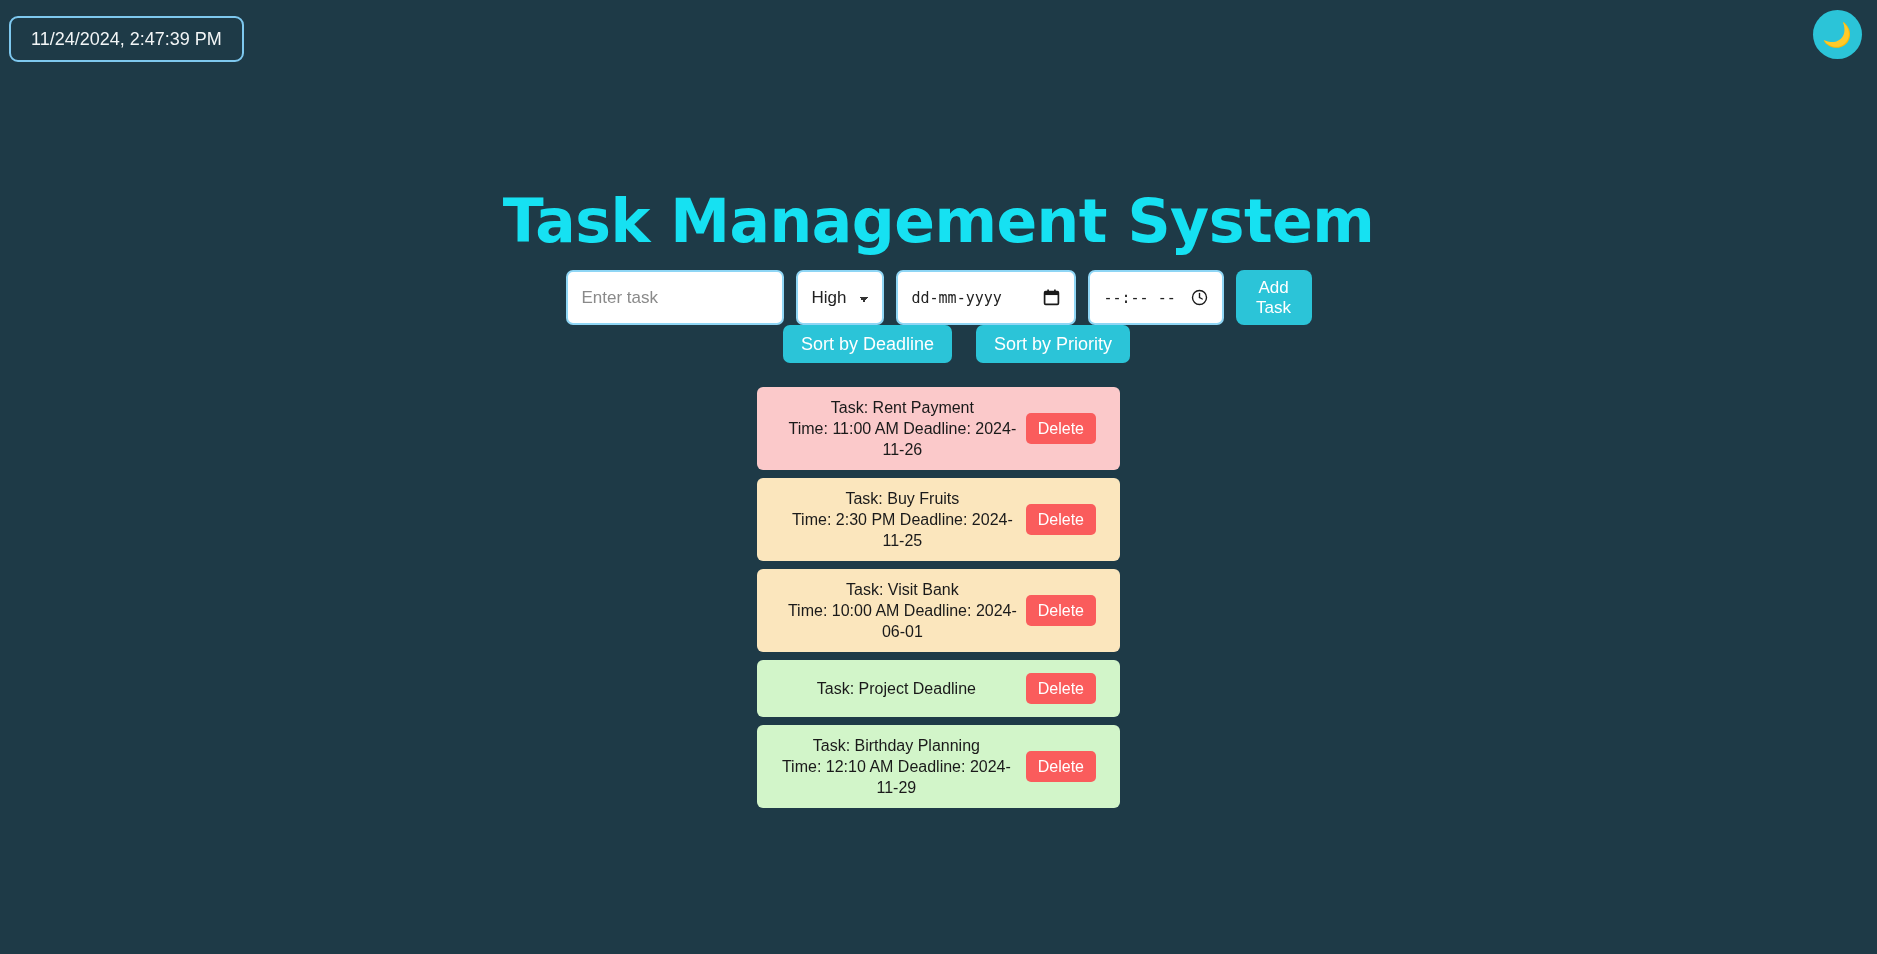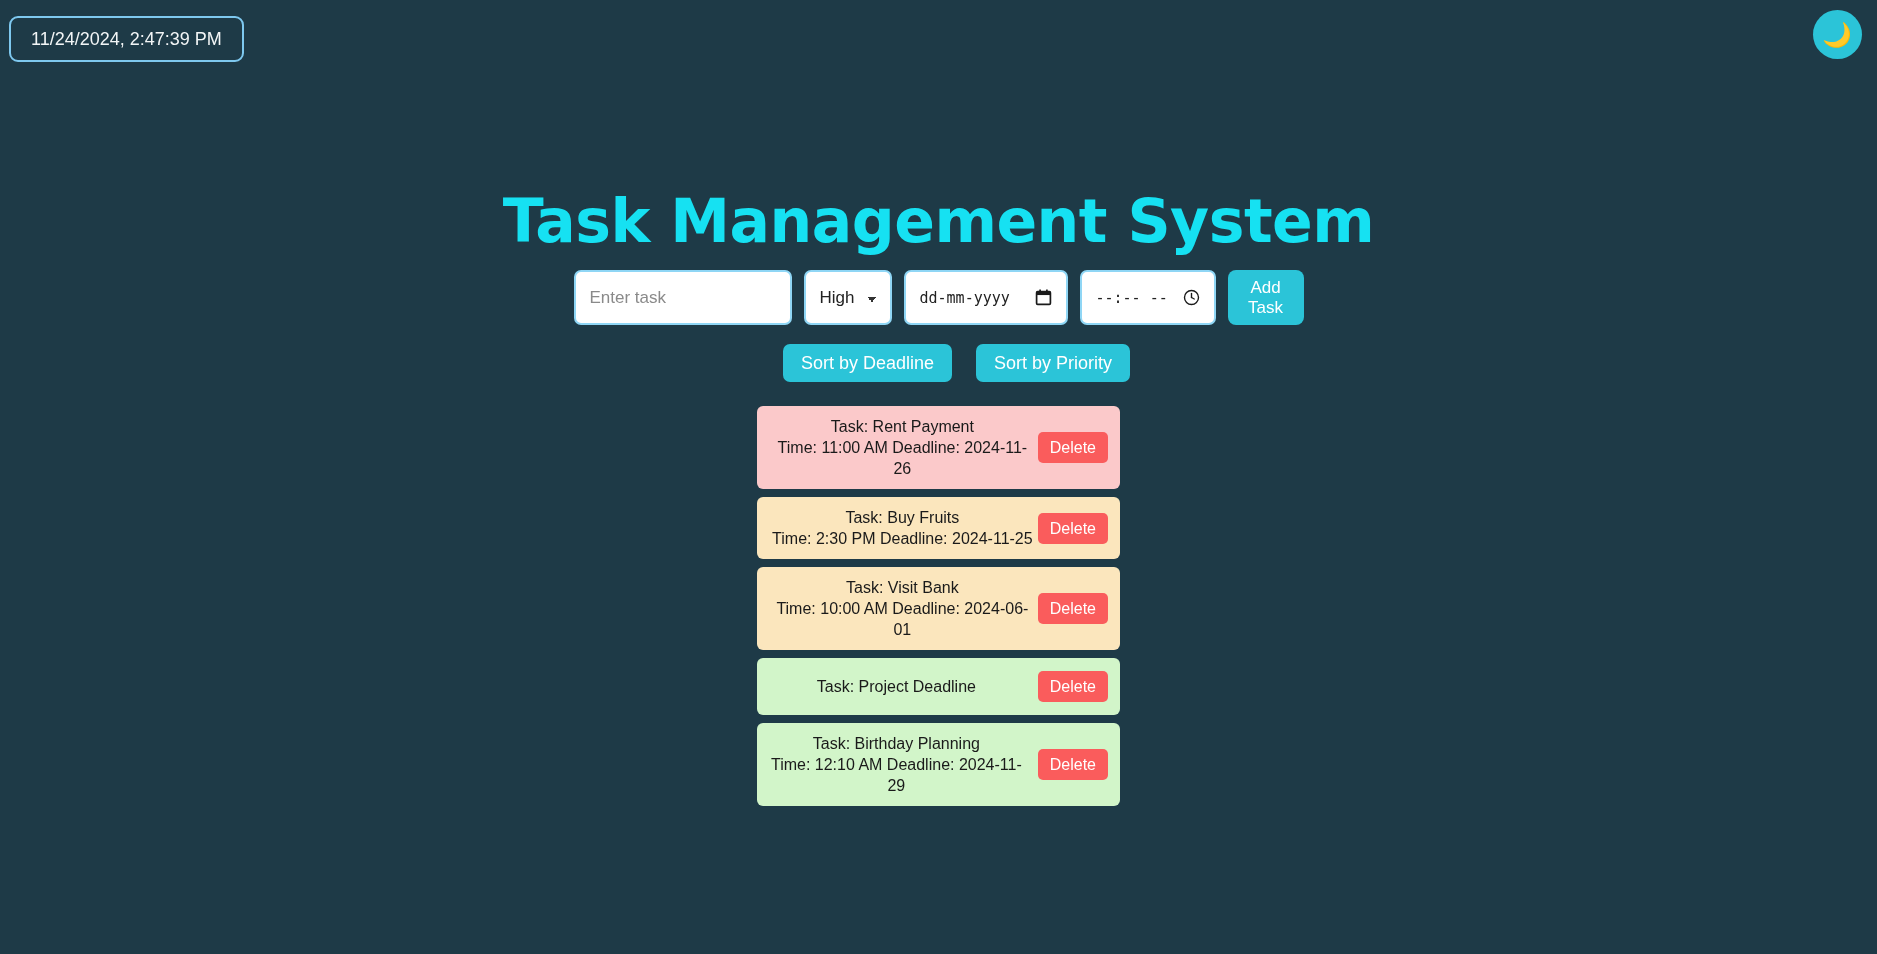--- a/index.html
+++ b/index.html
@@ -119,21 +119,21 @@
 
   .date-field, .time-field {
     display: flex;
     align-items: center;
     justify-content: space-between;
     cursor: text;
     font-family: "DejaVu Sans Mono", monospace;
     font-size: 15px;
     letter-spacing: 0px;
   }
-  .date-field { width: 164px; }
+  .date-field { width: 180px; }
   .time-field { width: 136px; }
   .picker-icon {
     width: 17px;
     height: 17px;
     flex: 0 0 auto;
     margin-left: 8px;
   }
 
   .add-task-btn {
     width: 76px;
@@ -148,21 +148,20 @@
     padding: 0 6px;
     display: flex;
     flex-direction: column;
     align-items: center;
     justify-content: center;
     height: 55px;
   }
 
   
   .sort-row {
-    margin-top: 19px;
     display: flex;
     gap: 24px;
     padding-left: 36px;
   }
   .sort-btn {
     background: #2bc4d8;
     border: none;
     border-radius: 7px;
     color: #ffffff;
     font-size: 18px;
@@ -176,21 +175,21 @@
   
   .task-list {
     margin-top: 24px;
     width: 363px;
     display: flex;
     flex-direction: column;
     gap: 8px;
   }
   .task-card {
     border-radius: 6px;
-    padding: 10px 12px;
+    padding: 10px 24px;
     display: flex;
     align-items: center;
     justify-content: space-between;
     min-height: 57px;
   }
   .task-card.p-high   { background: #fbc9ca; }
   .task-card.p-medium { background: #fbe6bd; }
   .task-card.p-low    { background: #d2f5c9; gap: 12px; }
 
   .task-text {

